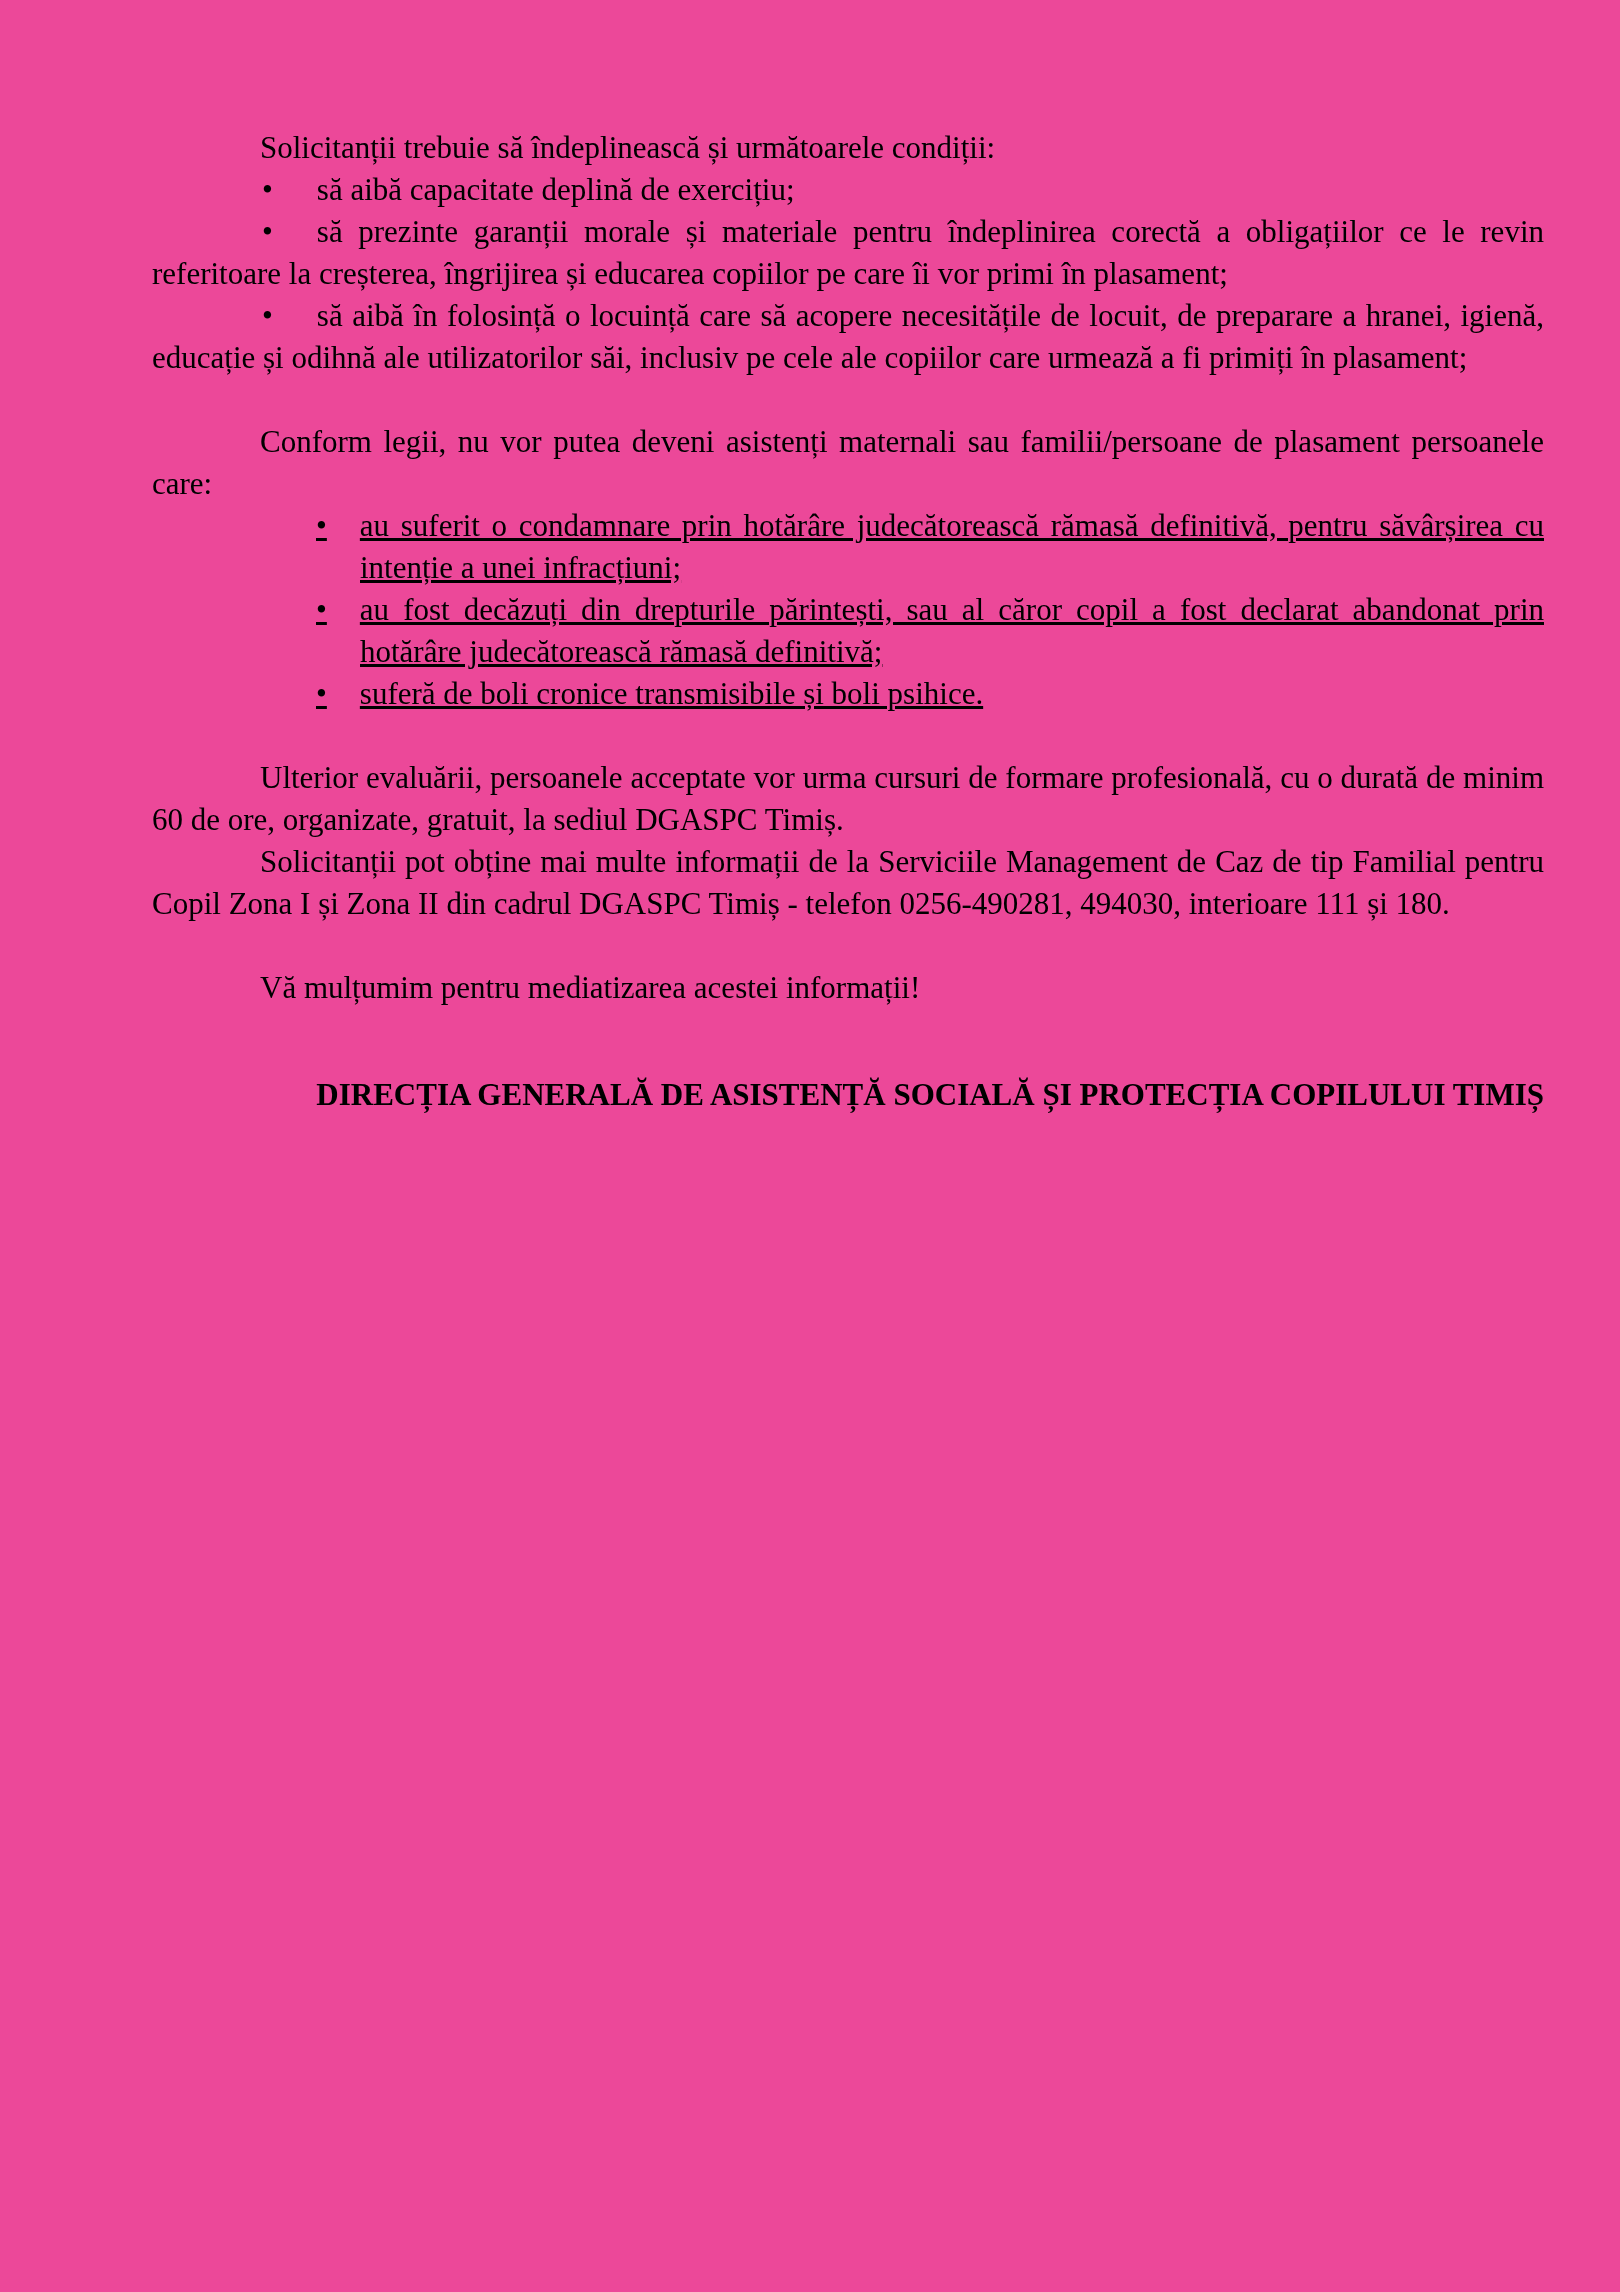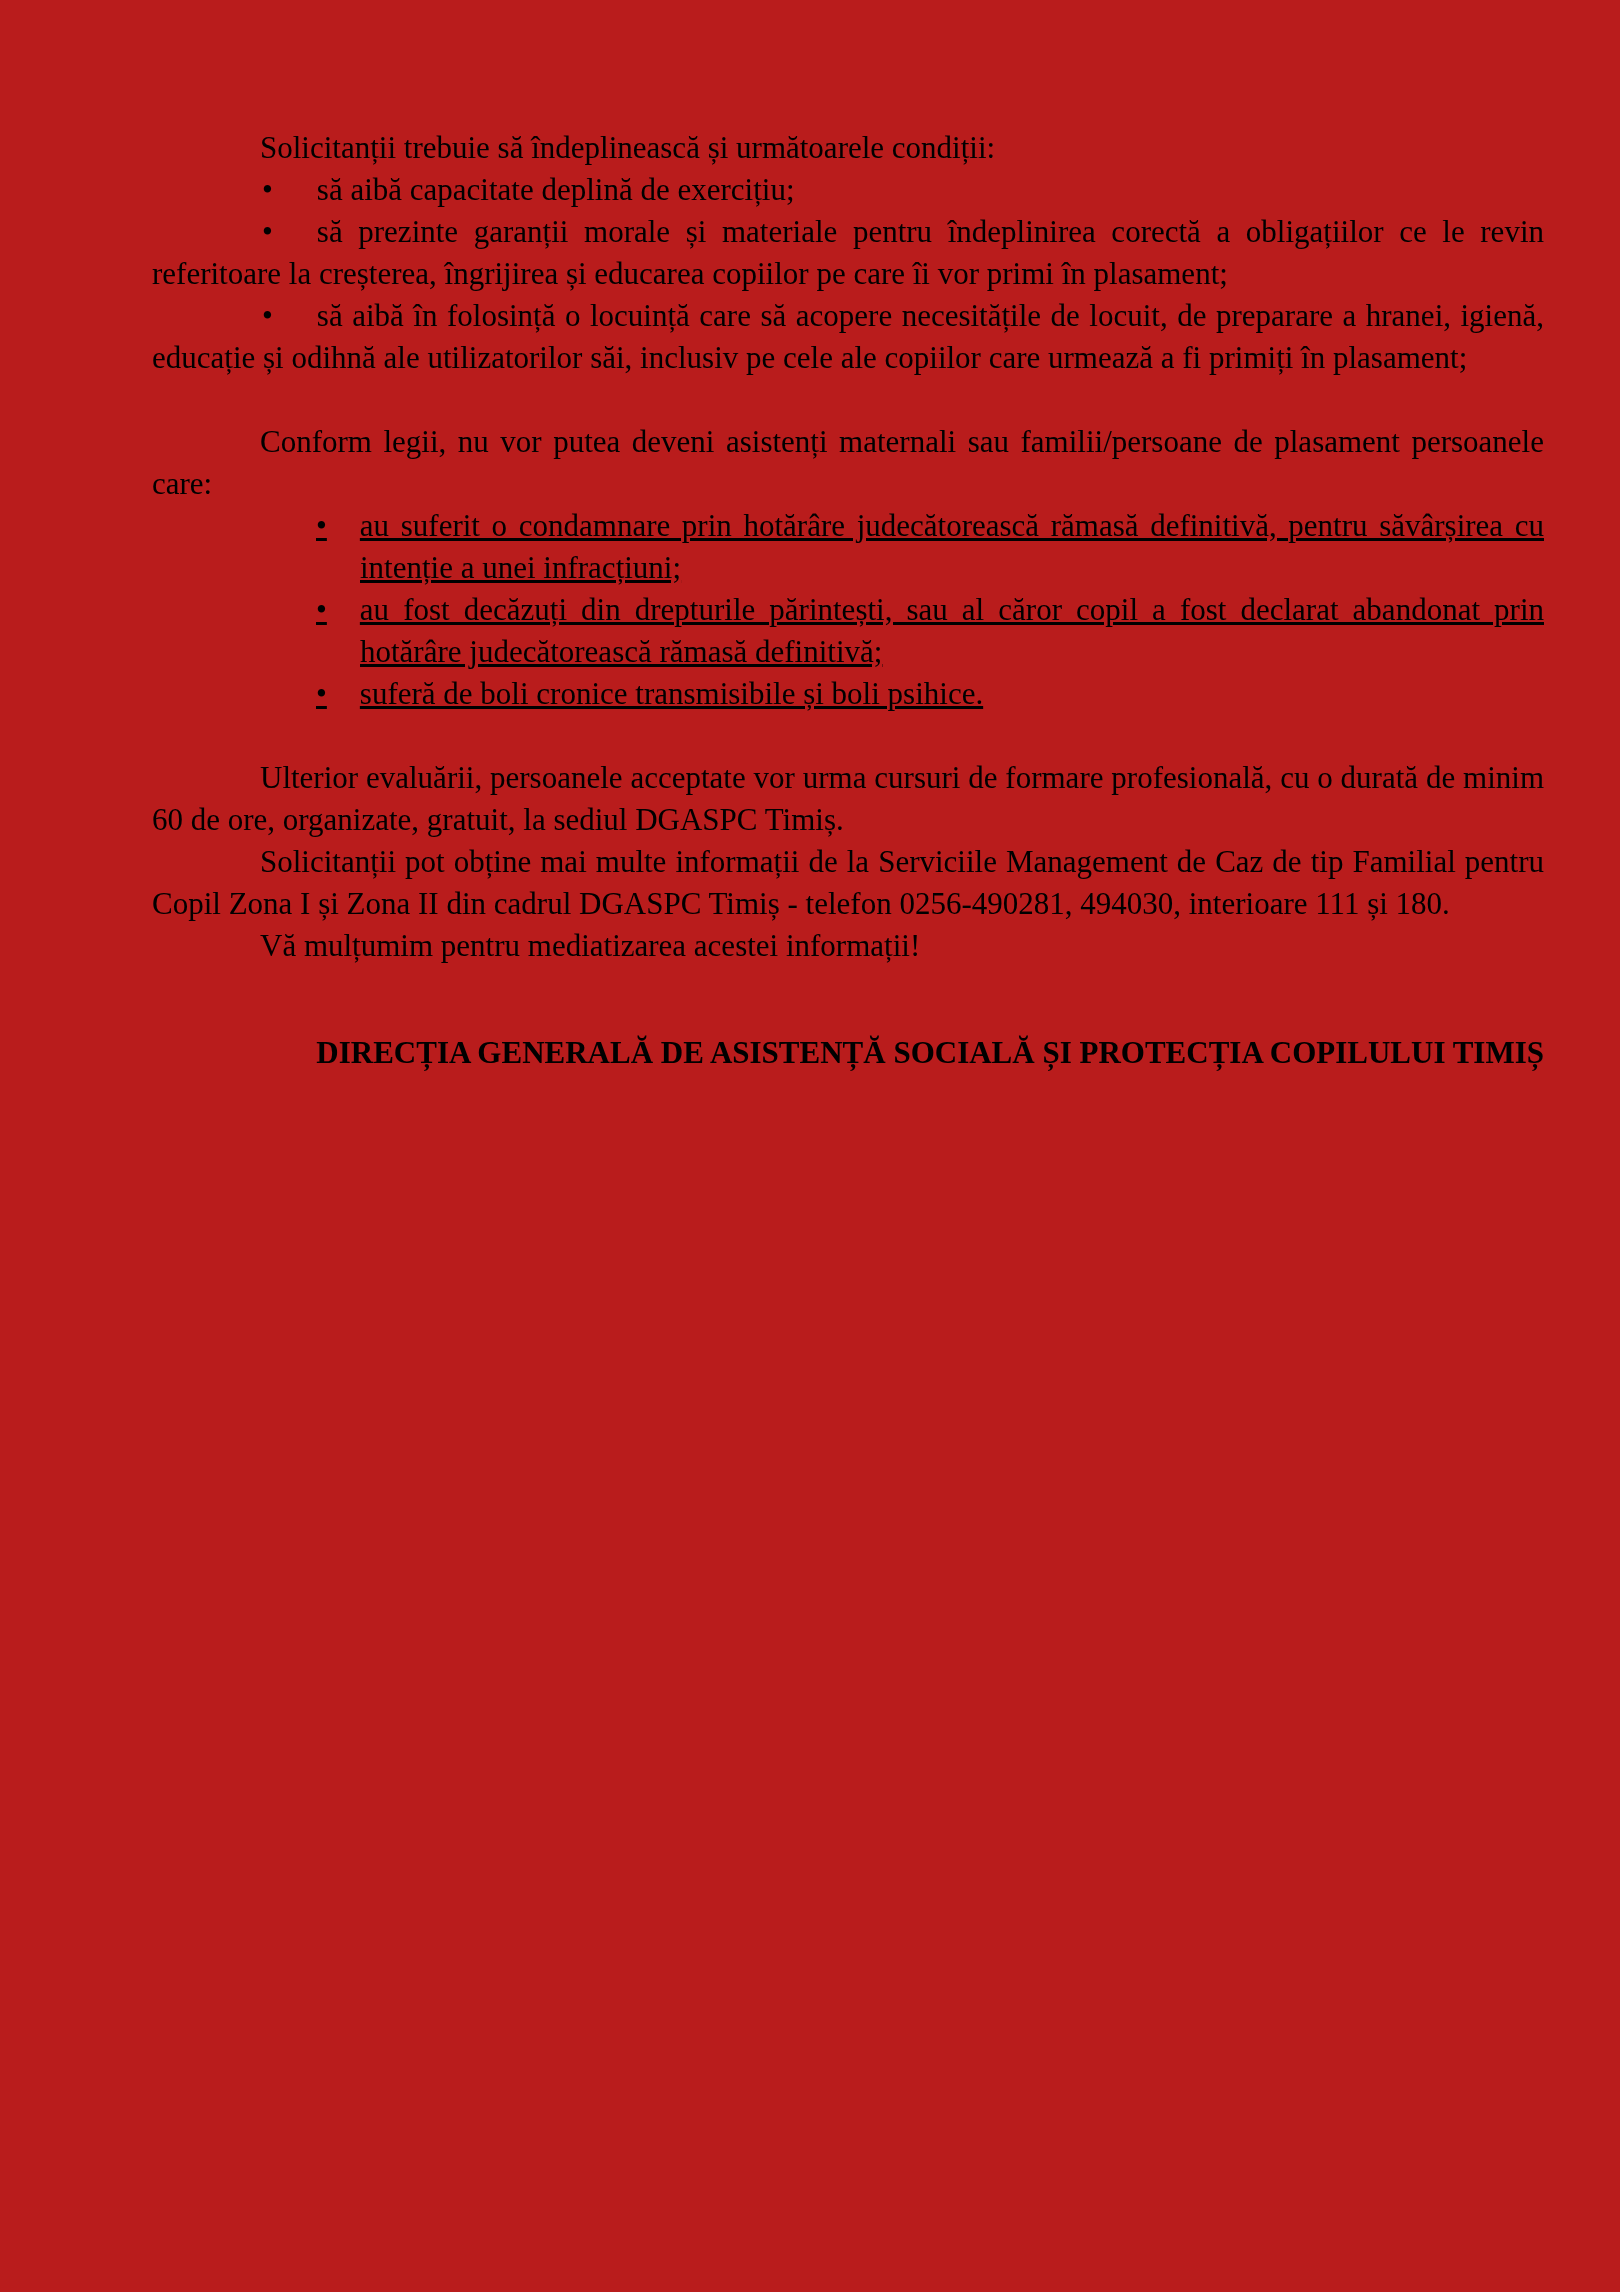--- a/index.html
+++ b/index.html
@@ -5,21 +5,21 @@
   html, body {
     margin: 0;
     padding: 0;
     background: #ffffff;
   }
   .page {
     position: relative;
     box-sizing: border-box;
     width: 1620px;
     height: 2293px;
-    background: #b91c1c;
+    background: #ec4899;
     padding: 127px 76px 0 152px;
     font-family: "Liberation Serif", "DejaVu Serif", serif;
     font-size: 31px;
     line-height: 42px;
     color: #000000;
     overflow: hidden;
   }
   p {
     margin: 0;
     text-align: justify;
@@ -27,21 +27,21 @@
   
   .indent { text-indent: 108px; }
   
   .li1 { text-indent: 110px; }
   
   .li2 { padding-left: 208px; text-indent: -44px; text-decoration: underline; }
   .sp1 { display: inline-block; width: 44px; }
   .sp2 { display: inline-block; width: 33px; }
   .gap { margin-top: 42px; }
   .bold { font-weight: normal; }
-  .thanks { }
+  .thanks { margin-top: 42px; }
   .signature {
     margin-top: 65px;
     text-align: right;
     text-indent: 0;
     font-weight: bold;
   }
 </style>
 </head>
 <body>
 

